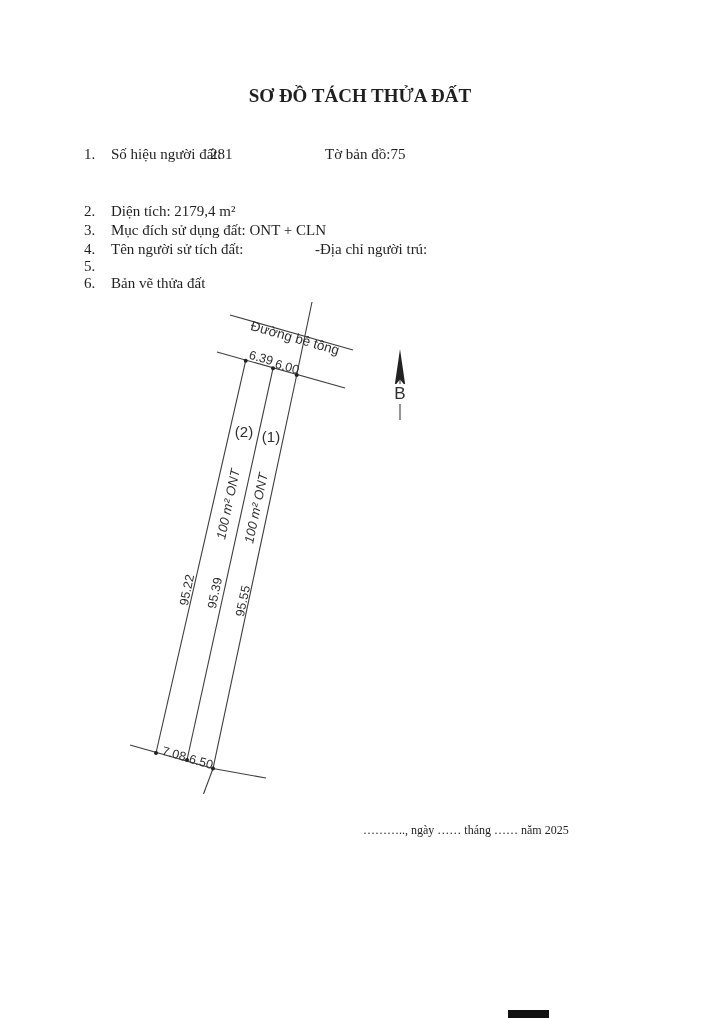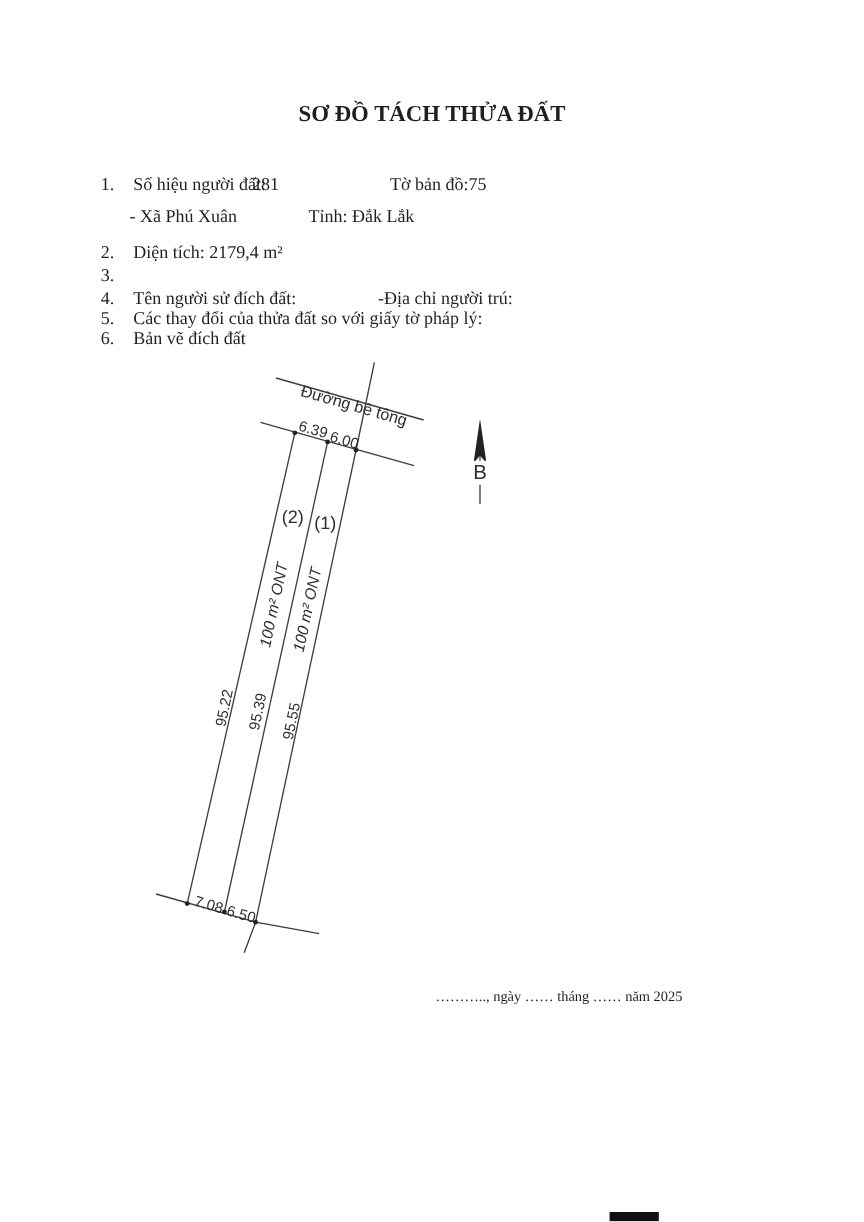--- a/index.html
+++ b/index.html
@@ -32,43 +32,39 @@
 <div class="page">
 
   <div class="title">SƠ ĐỒ TÁCH THỬA ĐẤT</div>
 
   <div class="row" style="top:146px">
     <span class="lnum">1.</span>
     <span class="ltext">Số hiệu người đất:</span>
     <span style="left:210px">281</span>
     <span style="left:325px">Tờ bản đồ:75</span>
   </div>
-  <div class="row" style="top:173px">
-    <span style="left:108px">- Xã Phú Xuân</span>
-    <span style="left:257px">Tỉnh: Đắk Lắk</span>
-  </div>
   <div class="row" style="top:203px">
     <span class="lnum">2.</span>
     <span class="ltext">Diện tích: 2179,4 m²</span>
   </div>
   <div class="row" style="top:222px">
     <span class="lnum">3.</span>
+    <span class="ltext">Mục đích sử dụng đất: ONT + CLN</span>
   </div>
   <div class="row" style="top:241px">
     <span class="lnum">4.</span>
-    <span class="ltext">Tên người sử đích đất:</span>
+    <span class="ltext">Tên người sử tích đất:</span>
     <span style="left:315px">-Địa chỉ người trú:</span>
   </div>
   <div class="row" style="top:258px">
     <span class="lnum">5.</span>
-    <span class="ltext">Các thay đổi của thửa đất so với giấy tờ pháp lý:</span>
   </div>
   <div class="row" style="top:275px">
     <span class="lnum">6.</span>
-    <span class="ltext">Bản vẽ đích đất</span>
+    <span class="ltext">Bản vẽ thửa đất</span>
   </div>
 
   <svg class="diagram-svg" viewBox="0 0 720 1018">
     <g stroke="#3d3d3d" stroke-width="1.1" fill="none">
       <line x1="230" y1="315" x2="353" y2="350"></line>
       <line x1="217" y1="352" x2="345" y2="388"></line>
       <line x1="312" y1="302" x2="296.7" y2="375"></line>
       <line x1="245.7" y1="360.7" x2="156" y2="753"></line>
       <line x1="273" y1="368.3" x2="187" y2="760"></line>
       <line x1="296.7" y1="375" x2="213" y2="768.5"></line>

